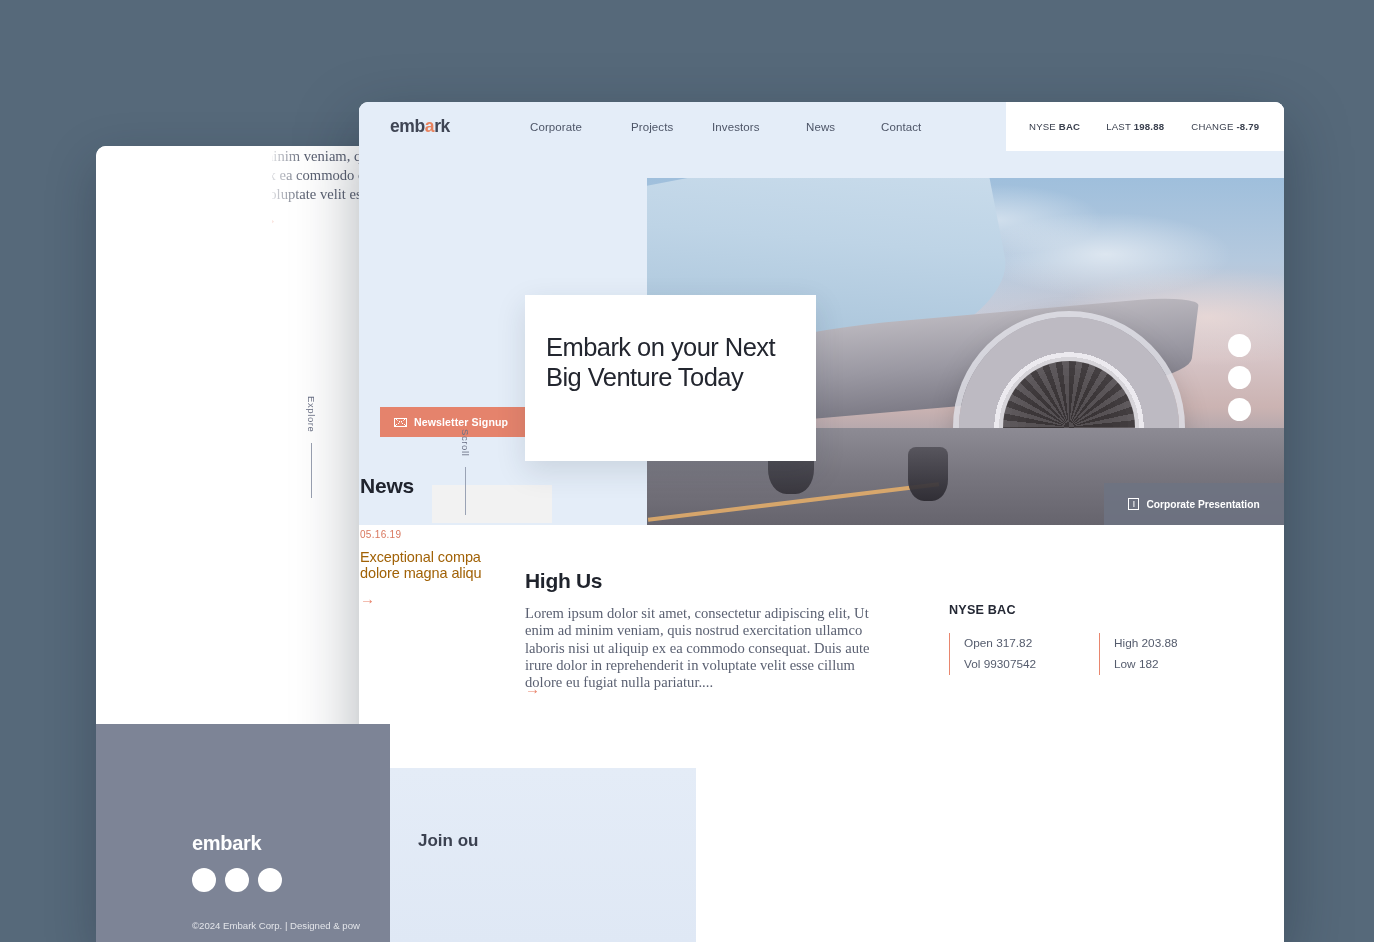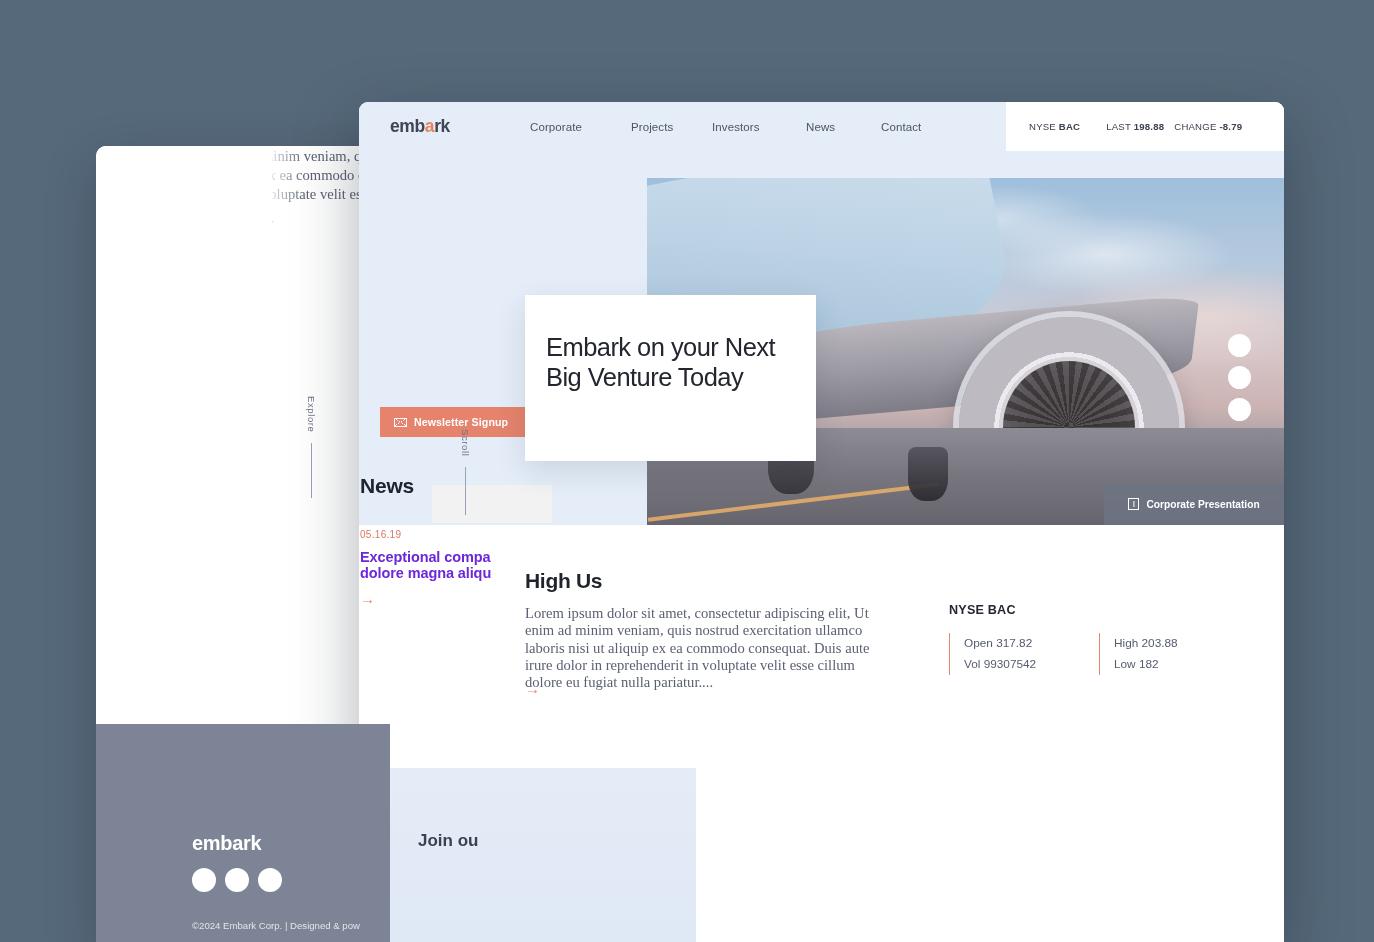--- a/index.html
+++ b/index.html
@@ -94,21 +94,21 @@
     position: absolute; left: 264px; top: 328px; width: 330px; z-index: 7;
   }
   .bw-news h2 {
     font-size: 21px; font-weight: 700; color: #20242e; letter-spacing: -0.2px;
   }
   .bw-news .date {
     margin-top: 31px; font-size: 10px; color: #d9785f; letter-spacing: 0.3px;
   }
   .bw-news .headline {
     margin-top: 9px; font-size: 14.5px; line-height: 16.2px;
-    color: #6d28d9; font-weight: 700; letter-spacing: -0.1px;
+    color: #a16207; font-weight: 400; letter-spacing: -0.1px;
   }
   .bw-news .bw-arrow { margin-top: 10px; }
 
   
   .bw-join {
     position: absolute; left: 264px; top: 622px;
     width: 336px; height: 176px;
     background: linear-gradient(to bottom, #e4ecf7 0%, #dfe8f5 100%);
     z-index: 5;
   }
@@ -176,21 +176,21 @@
     position: absolute; right: 0; top: 0; height: 49px;
     width: 278px; background: #ffffff;
     display: flex; align-items: center;
   }
   .fw-ticker .tk {
     font-size: 9.6px; color: #3b414f; letter-spacing: 0.2px; white-space: nowrap;
   }
   .fw-ticker .tk b { font-weight: 700; }
   .fw-ticker .tk:nth-child(1){ margin-left: 23px; }
   .fw-ticker .tk:nth-child(2){ margin-left: 26px; }
-  .fw-ticker .tk:nth-child(3){ margin-left: 10px; }
+  .fw-ticker .tk:nth-child(3){ margin-left: 27px; }
 
   
   .fw-hero {
     position: relative; height: 374px; background: #e4edf8;
   }
   .fw-hero-img {
     position: absolute; left: 288px; top: 0; right: 0; bottom: 0;
     overflow: hidden;
     background:
       linear-gradient(to bottom, #9fbfdc 0%, #b5c9de 24%, #d6c4c6 52%, #cbb3b2 66%, #9e9ca6 80%, #8a8a93 100%);

